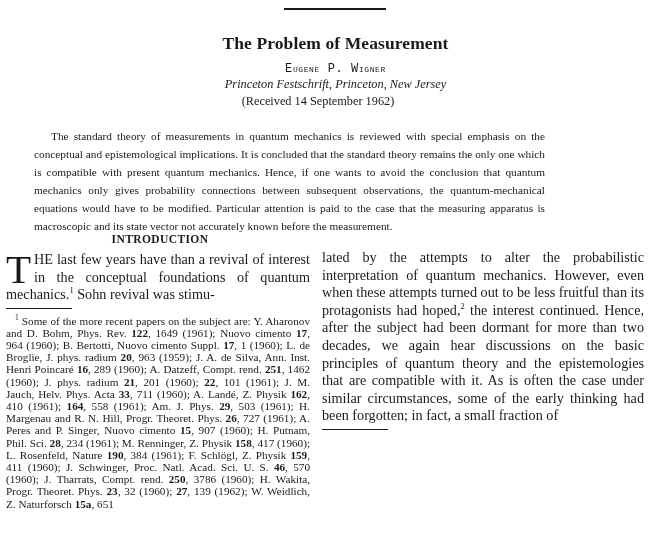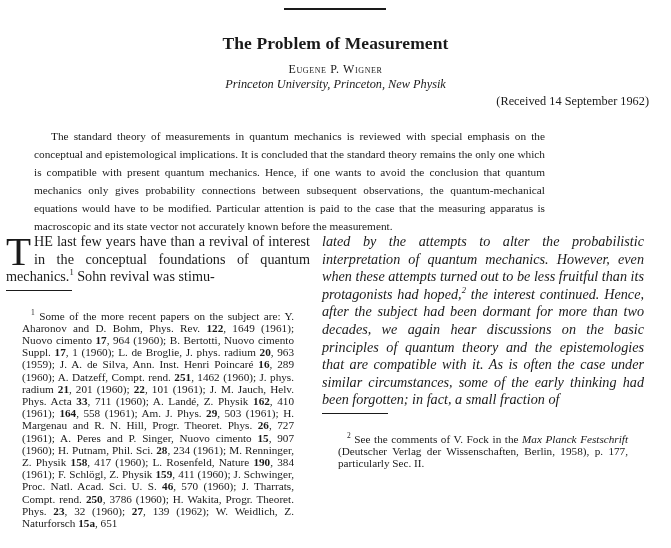--- a/index.html
+++ b/index.html
@@ -2,60 +2,60 @@
 <html><head>
 <meta charset="utf-8">
 <style>
   html, body { margin:0; padding:0; background:#ffffff; }
   body { width:671px; height:548px; position:relative; overflow:hidden;
          font-family:"DejaVu Serif","Liberation Serif",serif; color:#1a1a1a; }
   .rule { position:absolute; left:284px; top:8px; width:102px; height:2px; background:#1a1a1a; }
   .title { position:absolute; left:0; width:671px; top:33px; text-align:center;
            font-family:"Liberation Serif",serif; font-weight:bold; font-size:17.5px; letter-spacing:0.1px; }
   .author { position:absolute; left:0; width:671px; top:62px; text-align:center;
-            font-family:Liberation Serif, serif; font-size:12px; font-variant:small-caps; letter-spacing:0.6px; }
+            font-family:Liberation Mono, monospace; font-size:12px; font-variant:small-caps; letter-spacing:0.6px; }
   .affil { position:absolute; left:0; width:671px; top:77px; text-align:center;
            font-family:"Liberation Serif",serif; font-style:italic; font-size:12.3px; }
-  .received { position:absolute; left:13px; width:636px; top:94px; text-align:right;
+  .received { position:absolute; left:0; width:636px; top:94px; text-align:center;
               font-family:"Liberation Serif",serif; font-size:12.3px; }
   .abstract { position:absolute; left:34px; width:511px; top:127px;
               font-family:"Liberation Serif",serif; font-size:11.3px; line-height:18px;
               text-align:justify; text-indent:17px; margin:0; }
   .col { position:absolute; font-family:"Liberation Serif",serif; }
   .col-left { left:6px; width:304px; top:233px; }
   .col-right { left:322px; width:322px; top:233px; }
   .section-heading { text-align:center; font-weight:bold; font-size:11.5px; letter-spacing:0.4px;
                      margin:0 0 6px 4px; }
   .body-text { font-size:14.2px; line-height:17.6px; text-align:justify; margin:0; }
   .dropcap { float:left; font-size:41px; line-height:33px; margin:2px 3px 0 0; font-weight:normal; }
   .left-body { padding-top:0; }
   .fn-rule { width:66px; height:1px; background:#1a1a1a; margin:4px 0 3px 0; }
-  .footnote { font-size:11.2px; line-height:12.2px; text-align:justify; margin:16px; }
+  .footnote { font-size:11.2px; line-height:12.2px; text-align:justify; margin:0; }
   .footnote sup { font-size:7.5px; }
   .fn-indent { text-indent:9px; }
   .body-text sup { font-size:8.5px; line-height:0; }
   b { font-weight:bold; }
   i { font-style:italic; }
-  .right-body { margin-top:0;font-style:italic; }
+  .right-body { margin-top:16px; }
   .right-fn { margin-top:0; }
 </style>
 </head>
 <body>
 
 <div class="rule"></div>
 <div class="title">The Problem of Measurement</div>
 <div class="author">Eugene P. Wigner</div>
-<div class="affil">Princeton University, Princeton, New Physik</div>
+<div class="affil">Princeton Festschrift, Princeton, New Jersey</div>
 <div class="received">(Received 14 September 1962)</div>
 
 <p class="abstract">The standard theory of measurements in quantum mechanics is reviewed with special emphasis on the conceptual and epistemological implications. It is concluded that the standard theory remains the only one which is compatible with present quantum mechanics. Hence, if one wants to avoid the conclusion that quantum mechanics only gives probability connections between subsequent observations, the quantum-mechanical equations would have to be modified. Particular attention is paid to the case that the measuring apparatus is macroscopic and its state vector not accurately known before the measurement.</p>
 
 <div class="col col-left">
+  <div class="section-heading">INTRODUCTION</div>
   <p class="body-text left-body"><span class="dropcap">T</span><span>HE last few years have than a revival of interest in the conceptual foundations of quantum mechanics.</span><sup>1</sup><span> Sohn revival was stimu-</span></p>
   <div class="fn-rule"></div>
   <p class="footnote fn-indent"><sup>1</sup> <span>Some of the more recent papers on the subject are: Y. Aharonov and D. Bohm, Phys. Rev. <b>122</b>, 1649 (1961); Nuovo cimento <b>17</b>, 964 (1960); B. Bertotti, Nuovo cimento Suppl. <b>17</b>, 1 (1960); L. de Broglie, J. phys. radium <b>20</b>, 963 (1959); J. A. de Silva, Ann. Inst. Henri Poincaré <b>16</b>, 289 (1960); A. Datzeff, Compt. rend. <b>251</b>, 1462 (1960); J. phys. radium <b>21</b>, 201 (1960); <b>22</b>, 101 (1961); J. M. Jauch, Helv. Phys. Acta <b>33</b>, 711 (1960); A. Landé, Z. Physik <b>162</b>, 410 (1961); <b>164</b>, 558 (1961); Am. J. Phys. <b>29</b>, 503 (1961); H. Margenau and R. N. Hill, Progr. Theoret. Phys. <b>26</b>, 727 (1961); A. Peres and P. Singer, Nuovo cimento <b>15</b>, 907 (1960); H. Putnam, Phil. Sci. <b>28</b>, 234 (1961); M. Renninger, Z. Physik <b>158</b>, 417 (1960); L. Rosenfeld, Nature <b>190</b>, 384 (1961); F. Schlögl, Z. Physik <b>159</b>, 411 (1960); J. Schwinger, Proc. Natl. Acad. Sci. U. S. <b>46</b>, 570 (1960); J. Tharrats, Compt. rend. <b>250</b>, 3786 (1960); H. Wakita, Progr. Theoret. Phys. <b>23</b>, 32 (1960); <b>27</b>, 139 (1962); W. Weidlich, Z. Naturforsch <b>15a</b>, 651</span></p>
 </div>
 
 <div class="col col-right">
   <p class="body-text right-body"><span>lated by the attempts to alter the probabilistic interpretation of quantum mechanics. However, even when these attempts turned out to be less fruitful than its protagonists had hoped,</span><sup>2</sup><span> the interest continued. Hence, after the subject had been dormant for more than two decades, we again hear discussions on the basic principles of quantum theory and the epistemologies that are compatible with it. As is often the case under similar circumstances, some of the early thinking had been forgotten; in fact, a small fraction of</span></p>
   <div class="fn-rule"></div>
-  <p class="footnote fn-indent"><sup>2</sup> <span>See the comments of V. Fock in the <i>Max Planck Festschrift</i> (Deutscher Verlag der Wissenschaften, Berlin, 1958), p. 177, particularly Sec. II.</span></p>
 </div>
 
 </body></html>

